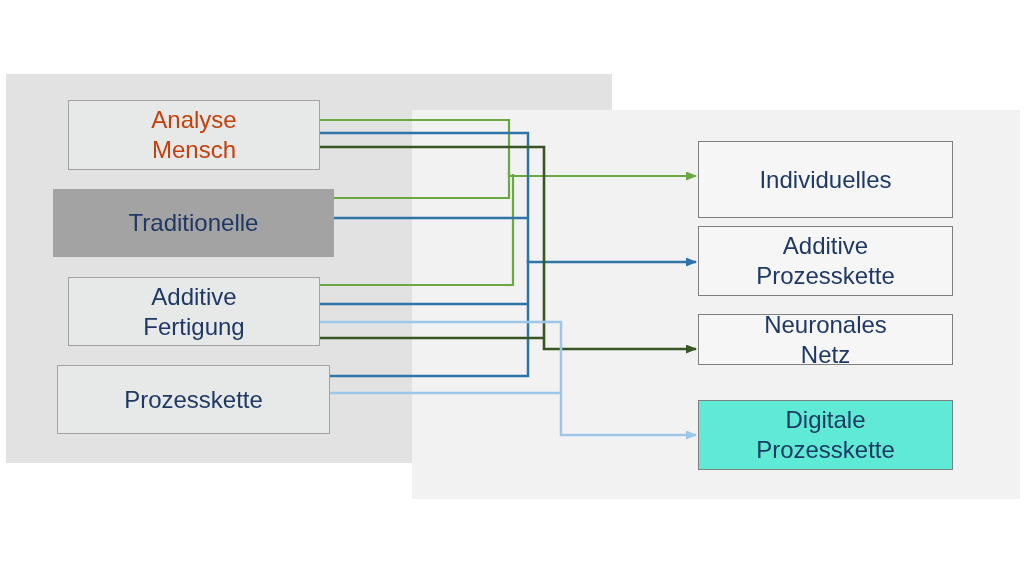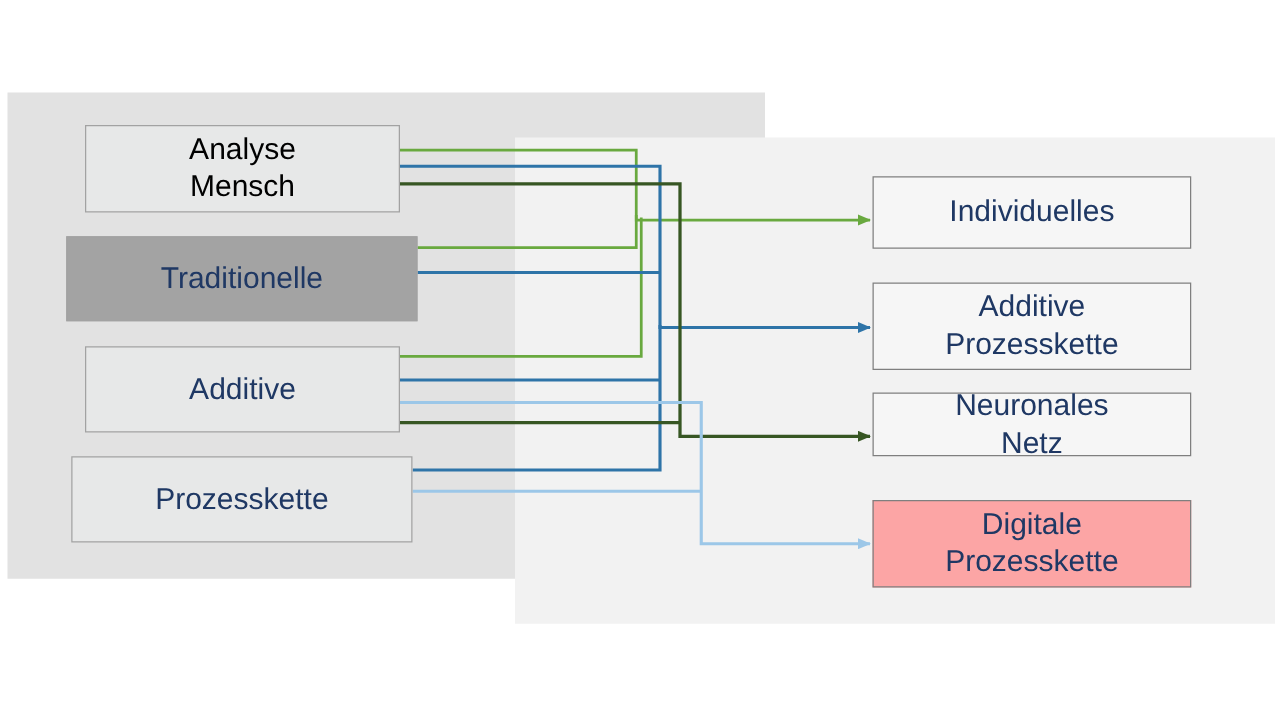--- a/index.html
+++ b/index.html
@@ -52,42 +52,43 @@
       <polyline points="320,133 528,133 528,262 696,262" fill="none" stroke="#2E74A8" stroke-width="2.5" marker-end="url(#arrow-blue-to-additive-gesamtorthese)"></polyline>
       <polyline points="334,218 528,218" fill="none" stroke="#2E74A8" stroke-width="2.5"></polyline>
       <polyline points="320,304 528,304" fill="none" stroke="#2E74A8" stroke-width="2.5"></polyline>
       <polyline points="330,376 528,376 528,260" fill="none" stroke="#2E74A8" stroke-width="2.5"></polyline>
       <polyline points="320,147 544,147 544,349 696,349" fill="none" stroke="#375623" stroke-width="2.6" marker-end="url(#arrow-darkgreen-to-neuronales-netz)"></polyline>
       <polyline points="320,338 544,338" fill="none" stroke="#375623" stroke-width="2.6"></polyline>
       <polyline points="320,322 561,322 561,435 696,435" fill="none" stroke="#9CC7E8" stroke-width="2.5" marker-end="url(#arrow-lightblue-to-digitale-prozesskette)"></polyline>
       <polyline points="330,393 561,393" fill="none" stroke="#9CC7E8" stroke-width="2.5"></polyline>
     </svg>
   <div id="nodes">
-      <div class="node left" style="left: 68px; top: 100px; width: 252px; height: 70px; color: #000000; background: rgb(231, 232, 232); border: 1.5px solid rgb(162, 162, 162);">
+      <div class="node left" style="left: 68px; top: 100px; width: 252px; height: 70px; color: #c2410c; background: rgb(231, 232, 232); border: 1.5px solid rgb(162, 162, 162);">
         <span>Analyse</span>
         <span>Mensch</span>
       </div>
       <div class="node left" style="left: 53px; top: 189px; width: 281px; height: 68px; color: rgb(31, 56, 100); background: #a3a3a3; border: 1.5px solid rgb(162, 162, 162);">
         <span>Traditionelle</span>
       </div>
       <div class="node left" style="left: 68px; top: 277px; width: 252px; height: 69px; color: rgb(31, 56, 100); background: rgb(231, 232, 232); border: 1.5px solid rgb(162, 162, 162);">
         <span>Additive</span>
+        <span>Fertigung</span>
       </div>
       <div class="node left" style="left: 57px; top: 365px; width: 273px; height: 69px; color: rgb(31, 56, 100); background: rgb(231, 232, 232); border: 1.5px solid rgb(162, 162, 162);">
         <span>Prozesskette</span>
       </div>
-      <div class="node right" style="left: 698px; top: 141px; width: 255px; height: 58px; color: rgb(31, 56, 100); background: rgb(246, 246, 246); border: 1.8px solid rgb(127, 127, 127);">
+      <div class="node right" style="left: 698px; top: 141px; width: 255px; height: 77px; color: rgb(31, 56, 100); background: rgb(246, 246, 246); border: 1.8px solid rgb(127, 127, 127);">
         <span>Individuelles</span>
       </div>
       <div class="node right" style="left: 698px; top: 226px; width: 255px; height: 70px; color: rgb(31, 56, 100); background: rgb(246, 246, 246); border: 1.8px solid rgb(127, 127, 127);">
         <span>Additive</span>
         <span>Prozesskette</span>
       </div>
       <div class="node right" style="left: 698px; top: 314px; width: 255px; height: 51px; color: rgb(31, 56, 100); background: rgb(246, 246, 246); border: 1.8px solid rgb(127, 127, 127);">
         <span>Neuronales</span>
         <span>Netz</span>
       </div>
-      <div class="node right" style="left: 698px; top: 400px; width: 255px; height: 70px; color: rgb(31, 56, 100); background: #fca5a5; border: 1.8px solid rgb(127, 127, 127);">
+      <div class="node right" style="left: 698px; top: 400px; width: 255px; height: 70px; color: rgb(31, 56, 100); background: #5eead4; border: 1.8px solid rgb(127, 127, 127);">
         <span>Digitale</span>
         <span>Prozesskette</span>
       </div>
     </div>
 </div>
 
 </body></html>

